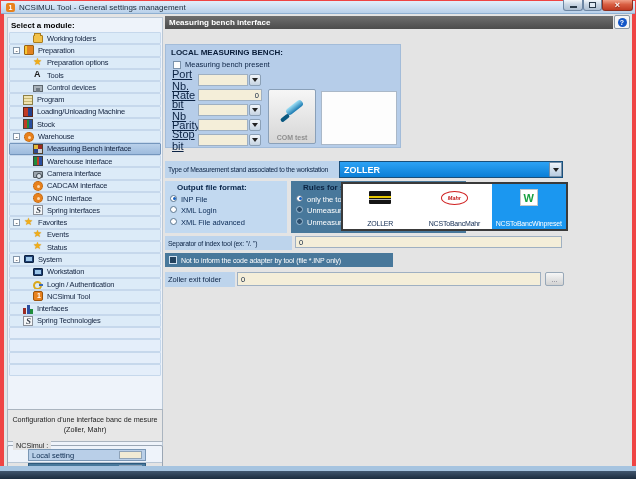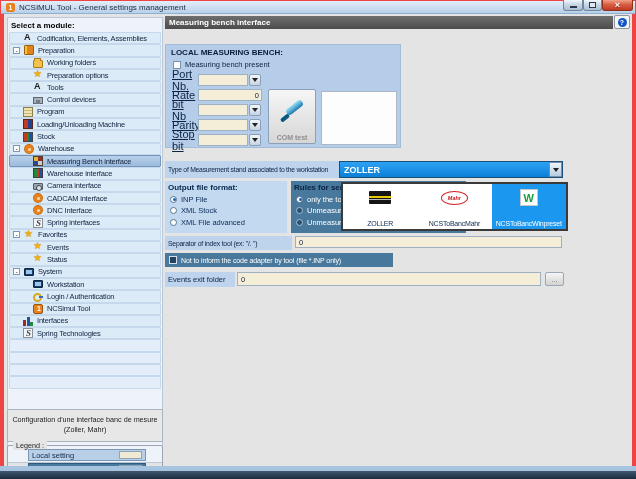--- a/index.html
+++ b/index.html
@@ -110,22 +110,22 @@
     white-space:nowrap;overflow:hidden;}
   #type-combo{position:absolute;left:335px;top:147px;width:224px;height:17px;
     background:linear-gradient(#2da2f5,#0b7fd6);border:1px solid #1a4f7a;color:#fff;font-weight:bold;
     font-size:9px;display:flex;align-items:center;padding-left:4px;}
   #type-arrow{position:absolute;left:545px;top:148px;width:13px;height:15px;
     background:linear-gradient(#eef4fa,#b8cce0);border:1px solid #7890a8;border-radius:1px;
     display:flex;align-items:center;justify-content:center;}
   .groupbox{position:absolute;top:167px;height:52px;overflow:hidden;}
   #output-group{left:161px;width:122px;background:#c2d9f0;}
   #rules-group{left:287px;width:175px;background:#48789b;}
-  .gtitle{font-size:8px;font-weight:bold;color:#08254a;padding:2px 0 0 3px;white-space:nowrap;}
-  .radiorow{display:flex;align-items:center;margin:2.5px 0 0 5px;white-space:nowrap;}
+  .gtitle{font-size:8px;font-weight:bold;color:#08254a;padding:2px 0 0 12px;white-space:nowrap;}
+  .radiorow{display:flex;margin:2.5px 0 0 5px;white-space:nowrap;}
   .radio{width:7px;height:7px;border-radius:50%;background:#fff;border:1px solid #5a7档;border:1px solid #5a7690;margin-right:4px;flex:none;position:relative;}
   .radio.on::before{content:"";position:absolute;left:1.5px;top:1.5px;width:3px;height:3px;border-radius:50%;background:#1560c0;}
   .radio.dark{background:#2c4f6e;border-color:#9fc0d8;}
   .rlabel{font-size:7.5px;color:#0a2a55;}
   #rules-group .gtitle{color:#0a2342;}
   #rules-group .rlabel{color:#fff;}
   #stand-popup{position:absolute;left:337px;top:168px;width:227px;height:49px;background:#fff;
     border:2px solid #3a3a3a;display:flex;}
   .popcell{width:74.3px;height:45px;position:relative;display:flex;flex-direction:column;align-items:center;}
   .popcell.sel{background:#1b97f0;}
@@ -171,34 +171,30 @@
     <div class="capbtn close">
         <span class="glyph-close">×</span>
       </div>
   </div>
 
   <div id="content">
 
     <div id="sidebar">
       <div id="sidebar-header">Select a module:</div>
       <div id="sidebar-tree">
-          <div class="srow lv1">
-            <span class="tic" data-icon="codification-icon"></span>
-            <span>Codification, Elements, Assemblies</span>
+          <div class="srow lv2">
+            <span class="tic" data-icon="folder-icon"></span>
+            <span>Working folders</span>
           </div>
           <div class="srow lv0">
             <span class="exp">-</span>
             <span class="tic" data-icon="preparation-icon"></span>
             <span>Preparation</span>
           </div>
           <div class="srow lv2">
-            <span class="tic" data-icon="folder-icon"></span>
-            <span>Working folders</span>
-          </div>
-          <div class="srow lv2">
             <span class="tic" data-icon="star-icon"></span>
             <span>Preparation options</span>
           </div>
           <div class="srow lv2">
             <span class="tic" data-icon="tools-icon"></span>
             <span>Tools</span>
           </div>
           <div class="srow lv2">
             <span class="tic" data-icon="control-devices-icon"></span>
             <span>Control devices</span>
@@ -291,21 +287,21 @@
           <div class="srow empty lv1">
             <span></span>
           </div>
           <div class="srow empty lv1">
             <span></span>
           </div>
         </div>
     </div>
     <div id="sidebar-desc">Configuration d'une interface banc de mesure (Zoller, Mahr)</div>
     <div id="legend-box">
-      <div id="legend-title">Legend :</div>
+      <div id="legend-title">NCSimul :</div>
       <div class="legend-row local">
         <span>Local setting</span>
         <span class="legend-swatch"></span>
       </div>
       <div class="legend-row general">
         <span>General setting</span>
         <span class="legend-swatch"></span>
       </div>
     </div>
 
@@ -367,21 +363,21 @@
       </div>
 
     <div class="groupbox" id="output-group">
       <div class="gtitle">Output file format:</div>
       <div class="radiorow">
           <span class="radio on"></span>
           <span class="rlabel">INP File</span>
         </div>
       <div class="radiorow">
           <span class="radio"></span>
-          <span class="rlabel">XML Stock</span>
+          <span class="rlabel">XML Login</span>
         </div>
       <div class="radiorow">
           <span class="radio"></span>
           <span class="rlabel">XML File advanced</span>
         </div>
     </div>
 
     <div class="groupbox" id="rules-group">
       <div class="gtitle">Rules for ser</div>
       <div class="radiorow">
@@ -414,20 +410,20 @@
     </div>
 
     <div id="sep-label">Separator of index tool (ex: "/. ")</div>
     <div id="sep-field" class="txtfield left">0</div>
 
     <div id="adapter-row">
       <span class="cb"></span>
       <span class="lbl">Not to inform the code adapter by tool (file *.INP only)</span>
     </div>
 
-    <div id="zoller-label">Events exit folder</div>
+    <div id="zoller-label">Zoller exit folder</div>
     <div id="zoller-field" class="txtfield left">0</div>
     <div id="browse-btn">...</div>
   </div>
 
   <div id="frame-bl"></div>
   <div id="frame-bd"></div>
 </div>
 
 </body></html>

